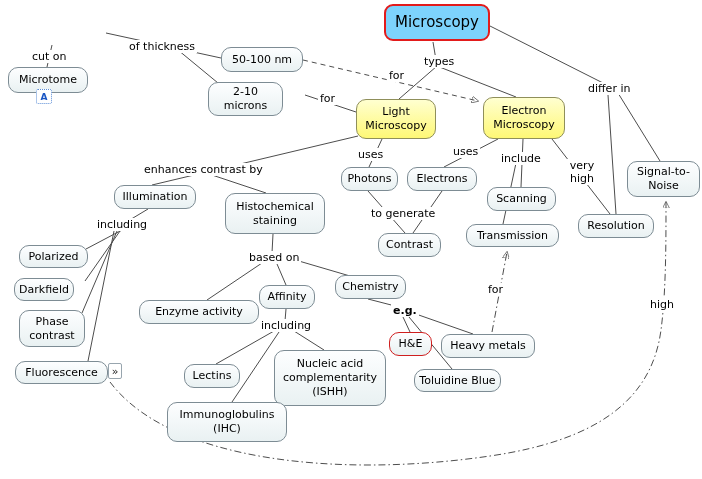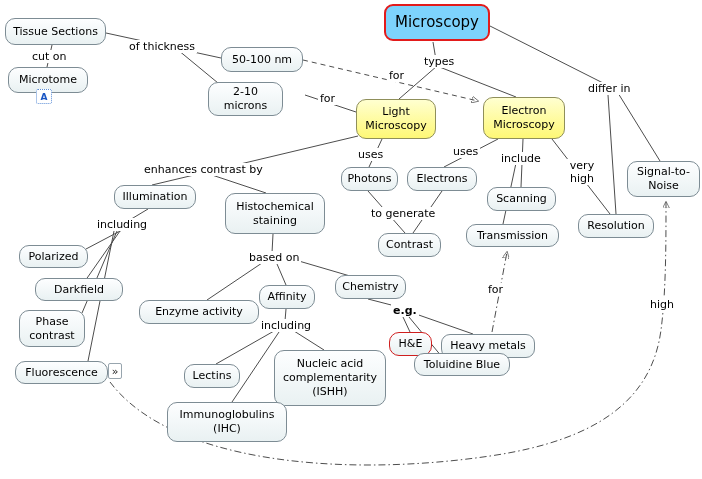--- a/index.html
+++ b/index.html
@@ -94,46 +94,45 @@
   <div class="elabel" style="left:499px;top:152px;">include</div>
   <div class="elabel" style="left:565px;top:159px;width:34px;">very high</div>
   <div class="elabel" style="left:369px;top:207px;">to generate</div>
   <div class="elabel" style="left:95px;top:218px;">including</div>
   <div class="elabel" style="left:247px;top:251px;">based on</div>
   <div class="elabel" style="left:259px;top:319px;">including</div>
   <div class="elabel" style="left:391px;top:304px;font-weight:bold;">e.g.</div>
   <div class="elabel" style="left:486px;top:283px;">for</div>
   <div class="elabel" style="left:648px;top:298px;">high</div>
 
-  <div class="node" style="left:5px;top:18px;width:101px;min-height:27px;">Tissue Sections</div>
   <div class="node" style="left:8px;top:67px;width:80px;min-height:26px;">Microtome</div>
   <div class="node root" style="left:384px;top:4px;width:106px;min-height:37px;">Microscopy</div>
   <div class="node" style="left:221px;top:47px;width:82px;min-height:25px;">50-100 nm</div>
   <div class="node" style="left:208px;top:82px;width:75px;min-height:25px;">2-10 microns</div>
   <div class="node yellow" style="left:356px;top:99px;width:80px;min-height:40px;">Light Microscopy</div>
   <div class="node yellow" style="left:483px;top:97px;width:82px;min-height:42px;">Electron Microscopy</div>
   <div class="node" style="left:114px;top:185px;width:82px;min-height:24px;">Illumination</div>
   <div class="node" style="left:225px;top:193px;width:100px;min-height:41px;">Histochemical staining</div>
   <div class="node" style="left:341px;top:167px;width:57px;min-height:24px;">Photons</div>
   <div class="node" style="left:407px;top:167px;width:70px;min-height:24px;">Electrons</div>
   <div class="node" style="left:487px;top:187px;width:69px;min-height:24px;">Scanning</div>
   <div class="node" style="left:466px;top:224px;width:93px;min-height:23px;">Transmission</div>
   <div class="node" style="left:578px;top:214px;width:76px;min-height:24px;">Resolution</div>
   <div class="node" style="left:627px;top:161px;width:73px;min-height:36px;">Signal-to-Noise</div>
   <div class="node" style="left:378px;top:233px;width:63px;min-height:24px;">Contrast</div>
   <div class="node" style="left:19px;top:245px;width:69px;min-height:23px;">Polarized</div>
-  <div class="node" style="left:35px;top:278px;width:88px;min-height:23px;">Darkfield</div>
+  <div class="node" style="left:14px;top:278px;width:60px;min-height:23px;">Darkfield</div>
   <div class="node" style="left:19px;top:310px;width:66px;min-height:37px;">Phase contrast</div>
   <div class="node" style="left:15px;top:361px;width:93px;min-height:23px;">Fluorescence</div>
   <div class="node" style="left:139px;top:300px;width:120px;min-height:24px;">Enzyme activity</div>
   <div class="node" style="left:259px;top:285px;width:56px;min-height:24px;">Affinity</div>
   <div class="node" style="left:335px;top:275px;width:71px;min-height:24px;">Chemistry</div>
   <div class="node red" style="left:389px;top:332px;width:43px;min-height:24px;">H&amp;E</div>
   <div class="node" style="left:441px;top:334px;width:94px;min-height:24px;border-radius:9px;">Heavy metals</div>
-  <div class="node" style="left:414px;top:353px;width:96px;min-height:23px;">Toluidine Blue</div>
+  <div class="node" style="left:414px;top:369px;width:87px;min-height:23px;">Toluidine Blue</div>
   <div class="node" style="left:184px;top:364px;width:56px;min-height:24px;">Lectins</div>
   <div class="node" style="left:274px;top:350px;width:112px;min-height:56px;">Nucleic acid complementarity (ISHH)</div>
   <div class="node" style="left:167px;top:402px;width:120px;min-height:40px;">Immunoglobulins (IHC)</div>
 
   <div class="mini-icon" id="microtome-att">A</div>
   <div class="mini-icon" id="fluor-expand">»</div>
 
 </div>
 
 </body></html>

